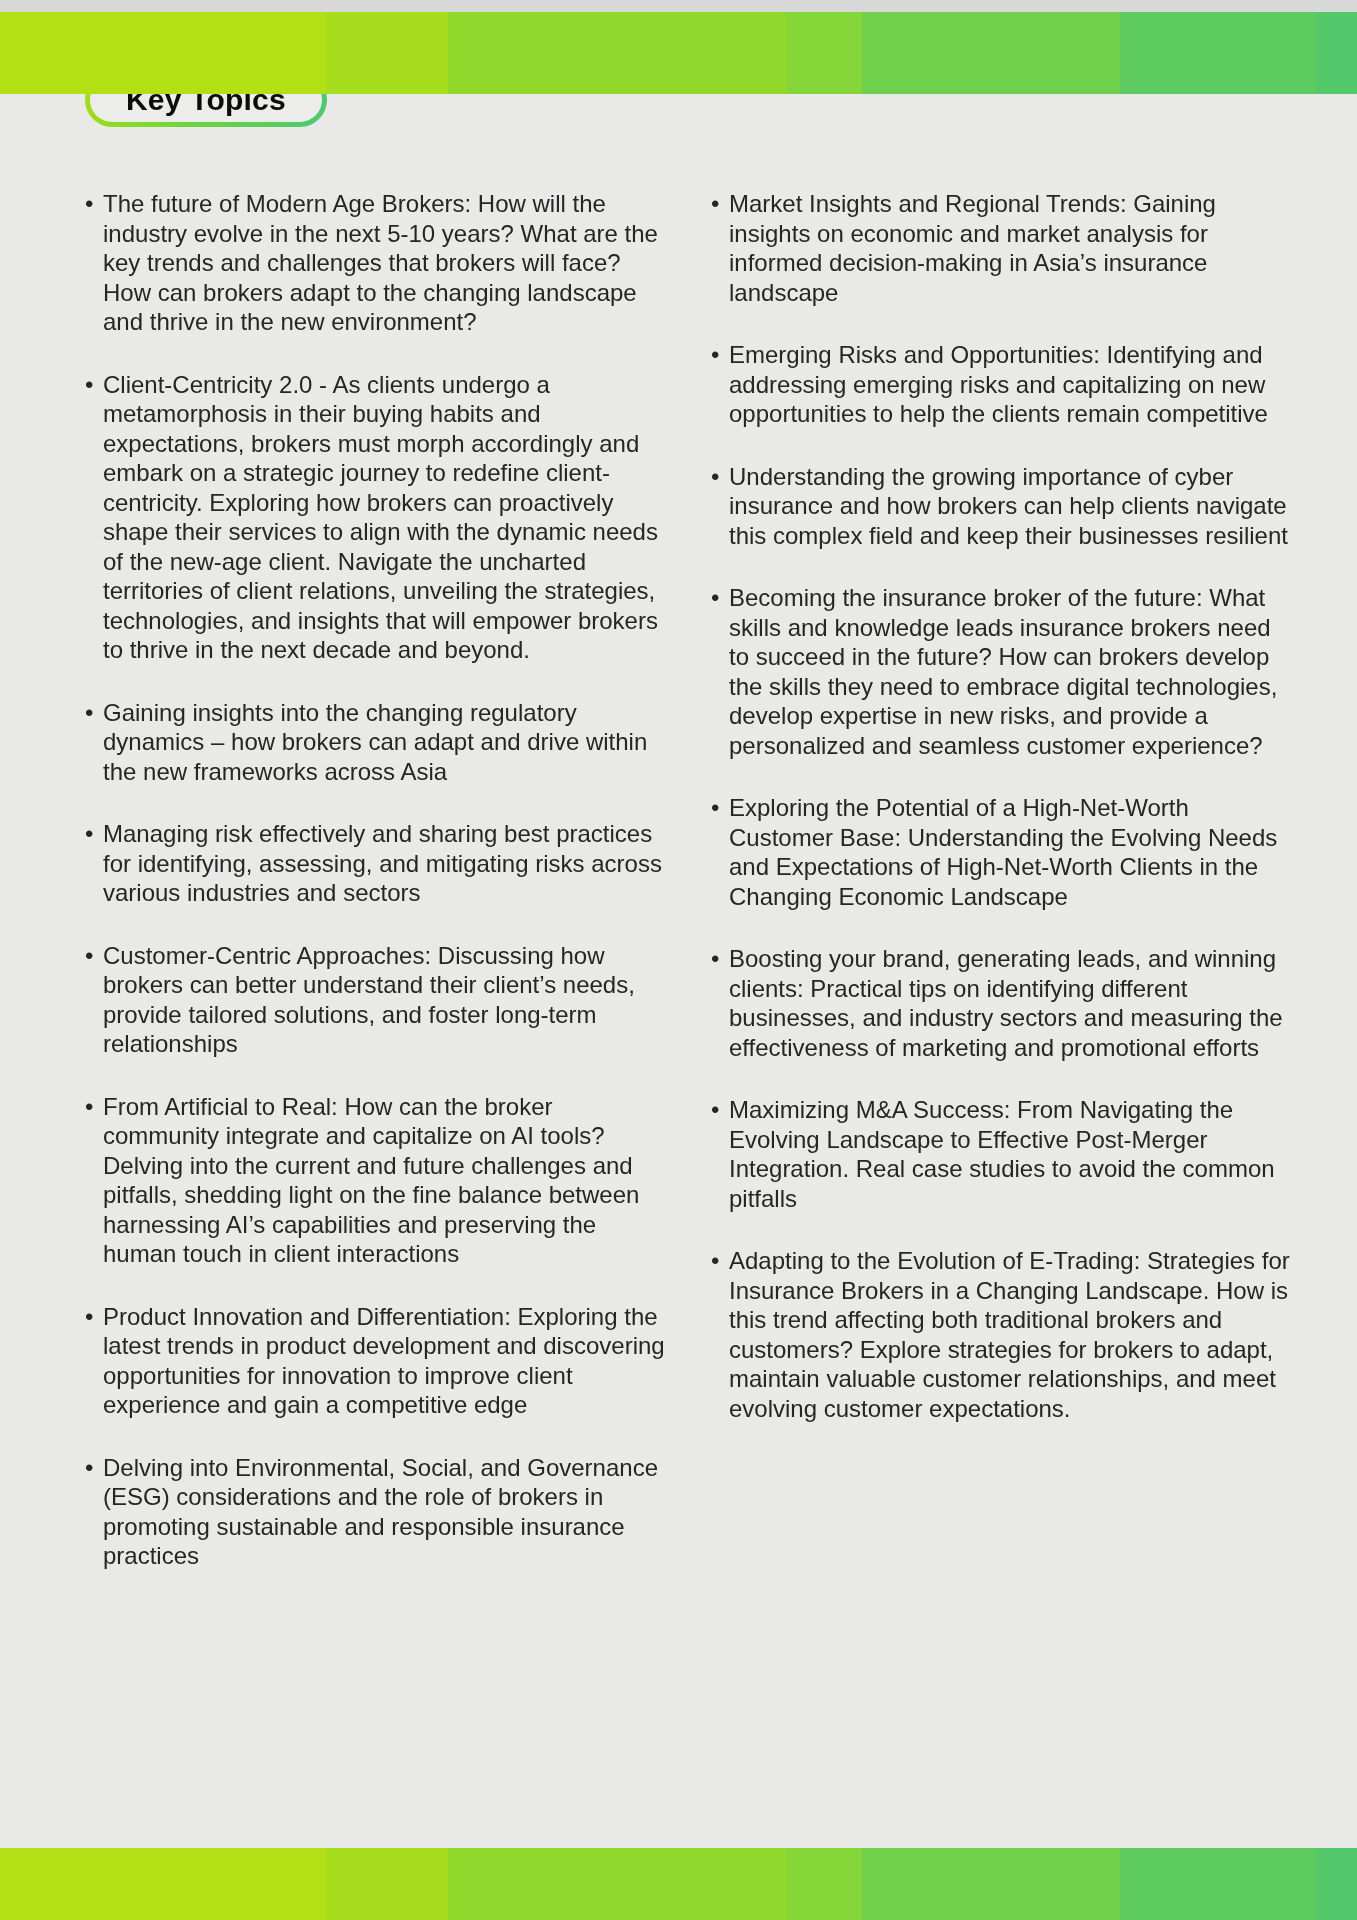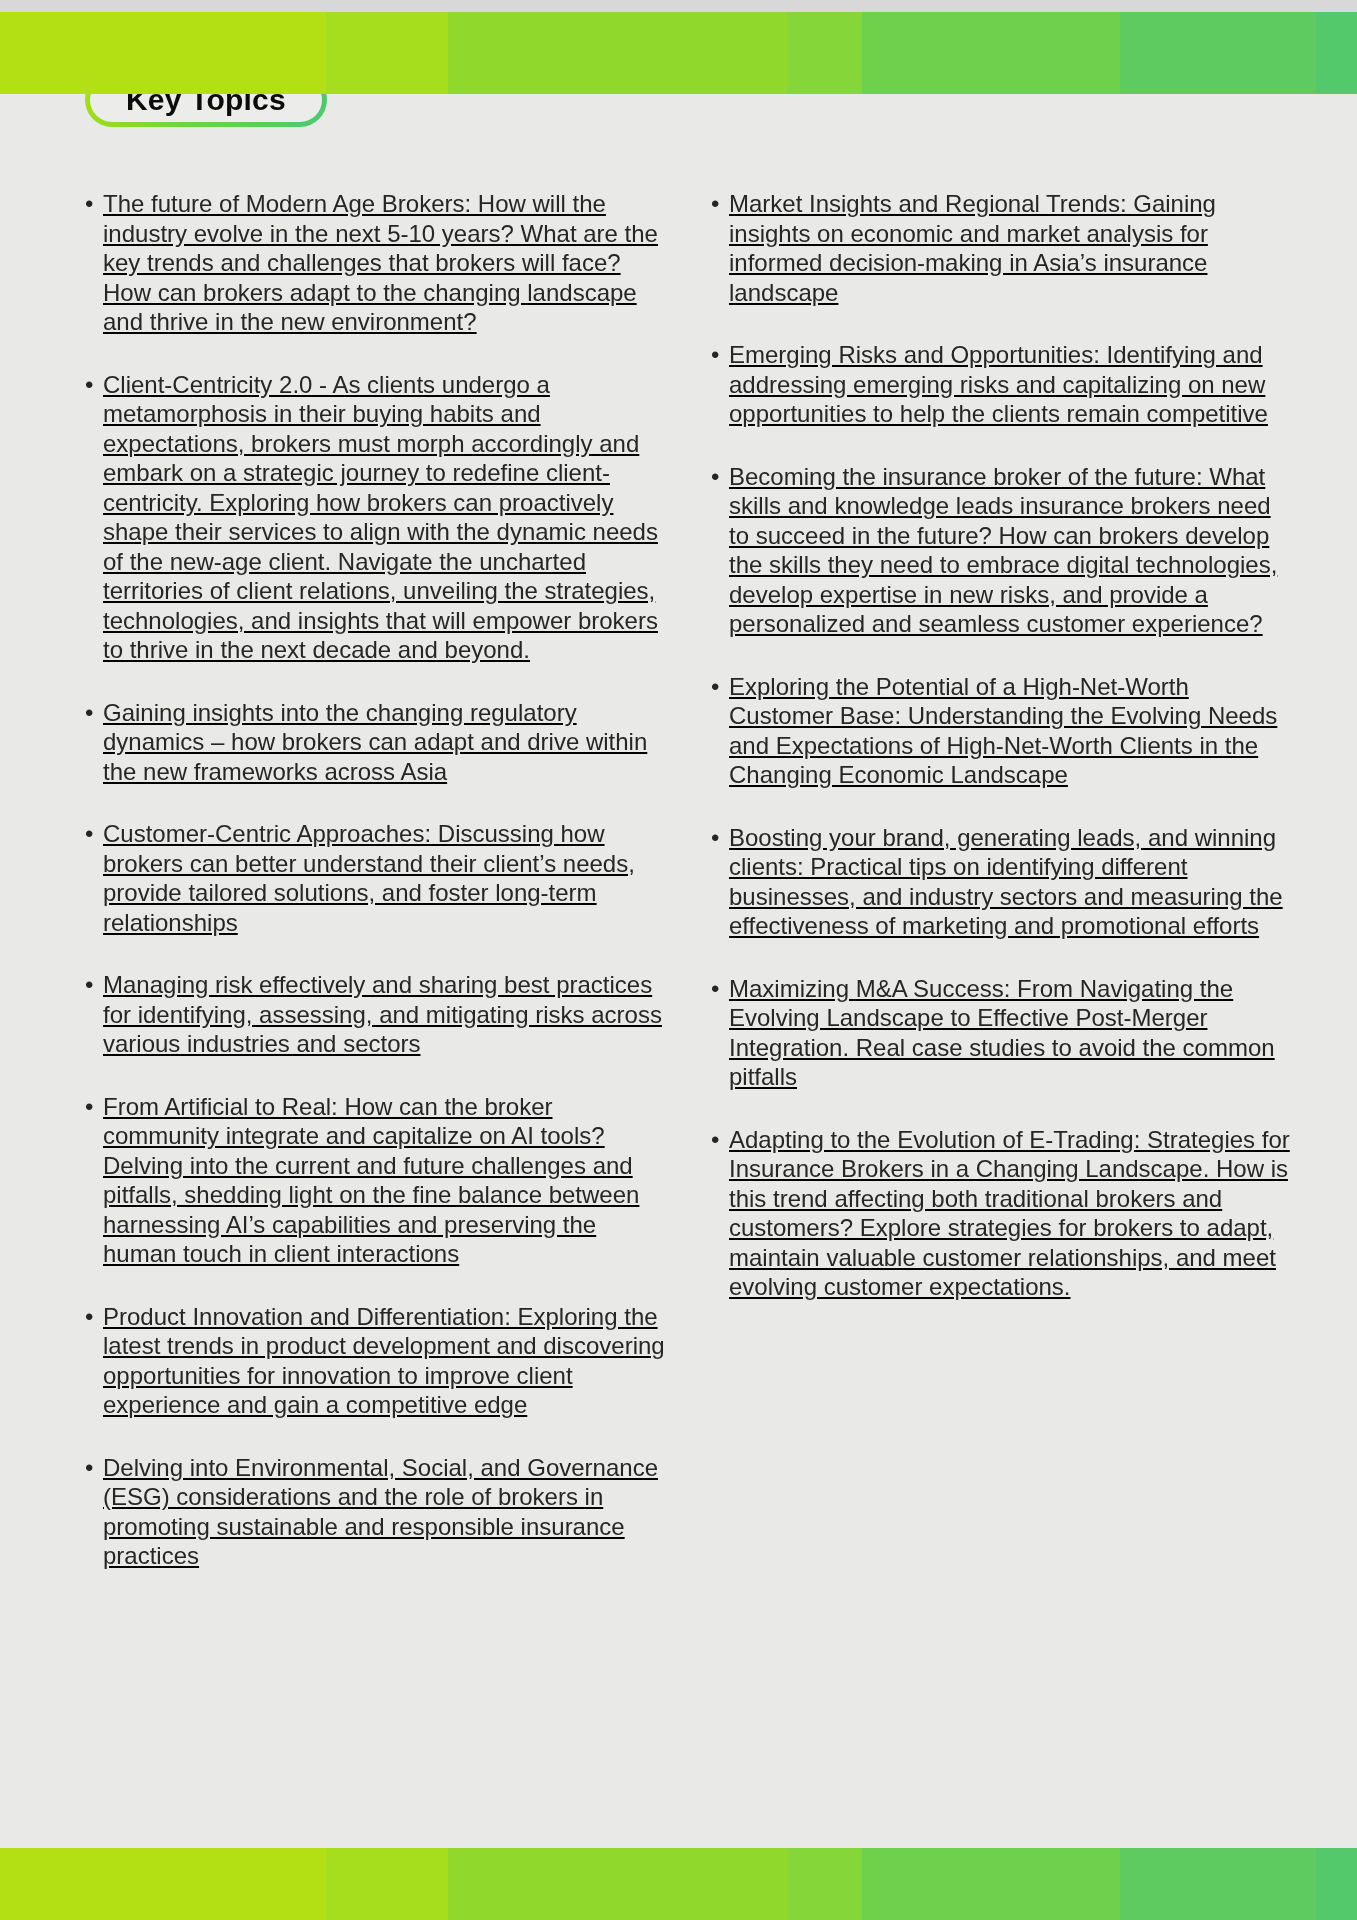--- a/index.html
+++ b/index.html
@@ -55,21 +55,20 @@
     font-weight: 700;
     letter-spacing: 0.2px;
     color: var(--title-text);
     white-space: nowrap;
   }
 
   .columns {
     display: flex;
     gap: 42px;
     margin: 62px 62px 0 85px;
-    text-decoration: underline;
   }
   .col {
     flex: 1;
     list-style: none;
   }
   .col li {
     position: relative;
     padding-left: 18px;
     margin-bottom: 33px;
     font-size: 24px;
@@ -92,29 +91,30 @@
 
   <div class="pill">
     <span>Key Topics</span>
   </div>
 
   <div class="columns">
     <ul class="col">
       <li>The future of Modern Age Brokers: How will the industry evolve in the next 5-10 years? What are the key trends and challenges that brokers will face? How can brokers adapt to the changing landscape and thrive in the new environment?</li>
       <li>Client-Centricity 2.0 - As clients undergo a metamorphosis in their buying habits and expectations, brokers must morph accordingly and embark on a strategic journey to redefine client-centricity. Exploring how brokers can proactively shape their services to align with the dynamic needs of the new-age client. Navigate the uncharted territories of client relations, unveiling the strategies, technologies, and insights that will empower brokers to thrive in the next decade and beyond.</li>
       <li>Gaining insights into the changing regulatory dynamics – how brokers can adapt and drive within the new frameworks across Asia</li>
+      <li>Managing risk effectively and sharing best practices for identifying, assessing, and mitigating risks across various industries and sectors</li>
       <li>Customer-Centric Approaches: Discussing how brokers can better understand their client’s needs, provide tailored solutions, and foster long-term relationships</li>
-      <li>Managing risk effectively and sharing best practices for identifying, assessing, and mitigating risks across various industries and sectors</li>
       <li>From Artificial to Real: How can the broker community integrate and capitalize on AI tools? Delving into the current and future challenges and pitfalls, shedding light on the fine balance between harnessing AI’s capabilities and preserving the human touch in client interactions</li>
       <li>Product Innovation and Differentiation: Exploring the latest trends in product development and discovering opportunities for innovation to improve client experience and gain a competitive edge</li>
       <li>Delving into Environmental, Social, and Governance (ESG) considerations and the role of brokers in promoting sustainable and responsible insurance practices</li>
     </ul>
     <ul class="col">
       <li>Market Insights and Regional Trends: Gaining insights on economic and market analysis for informed decision-making in Asia’s insurance landscape</li>
       <li>Emerging Risks and Opportunities: Identifying and addressing emerging risks and capitalizing on new opportunities to help the clients remain competitive</li>
+      <li>Understanding the growing importance of cyber insurance and how brokers can help clients navigate this complex field and keep their businesses resilient</li>
       <li>Becoming the insurance broker of the future: What skills and knowledge leads insurance brokers need to succeed in the future? How can brokers develop the skills they need to embrace digital technologies, develop expertise in new risks, and provide a personalized and seamless customer experience?</li>
       <li>Exploring the Potential of a High-Net-Worth Customer Base: Understanding the Evolving Needs and Expectations of High-Net-Worth Clients in the Changing Economic Landscape</li>
       <li>Boosting your brand, generating leads, and winning clients: Practical tips on identifying different businesses, and industry sectors and measuring the effectiveness of marketing and promotional efforts</li>
       <li>Maximizing M&amp;A Success: From Navigating the Evolving Landscape to Effective Post-Merger Integration. Real case studies to avoid the common pitfalls</li>
       <li>Adapting to the Evolution of E-Trading: Strategies for Insurance Brokers in a Changing Landscape. How is this trend affecting both traditional brokers and customers? Explore strategies for brokers to adapt, maintain valuable customer relationships, and meet evolving customer expectations.</li>
     </ul>
   </div>
 
   <div class="gradient-bar bottom"></div>
 

